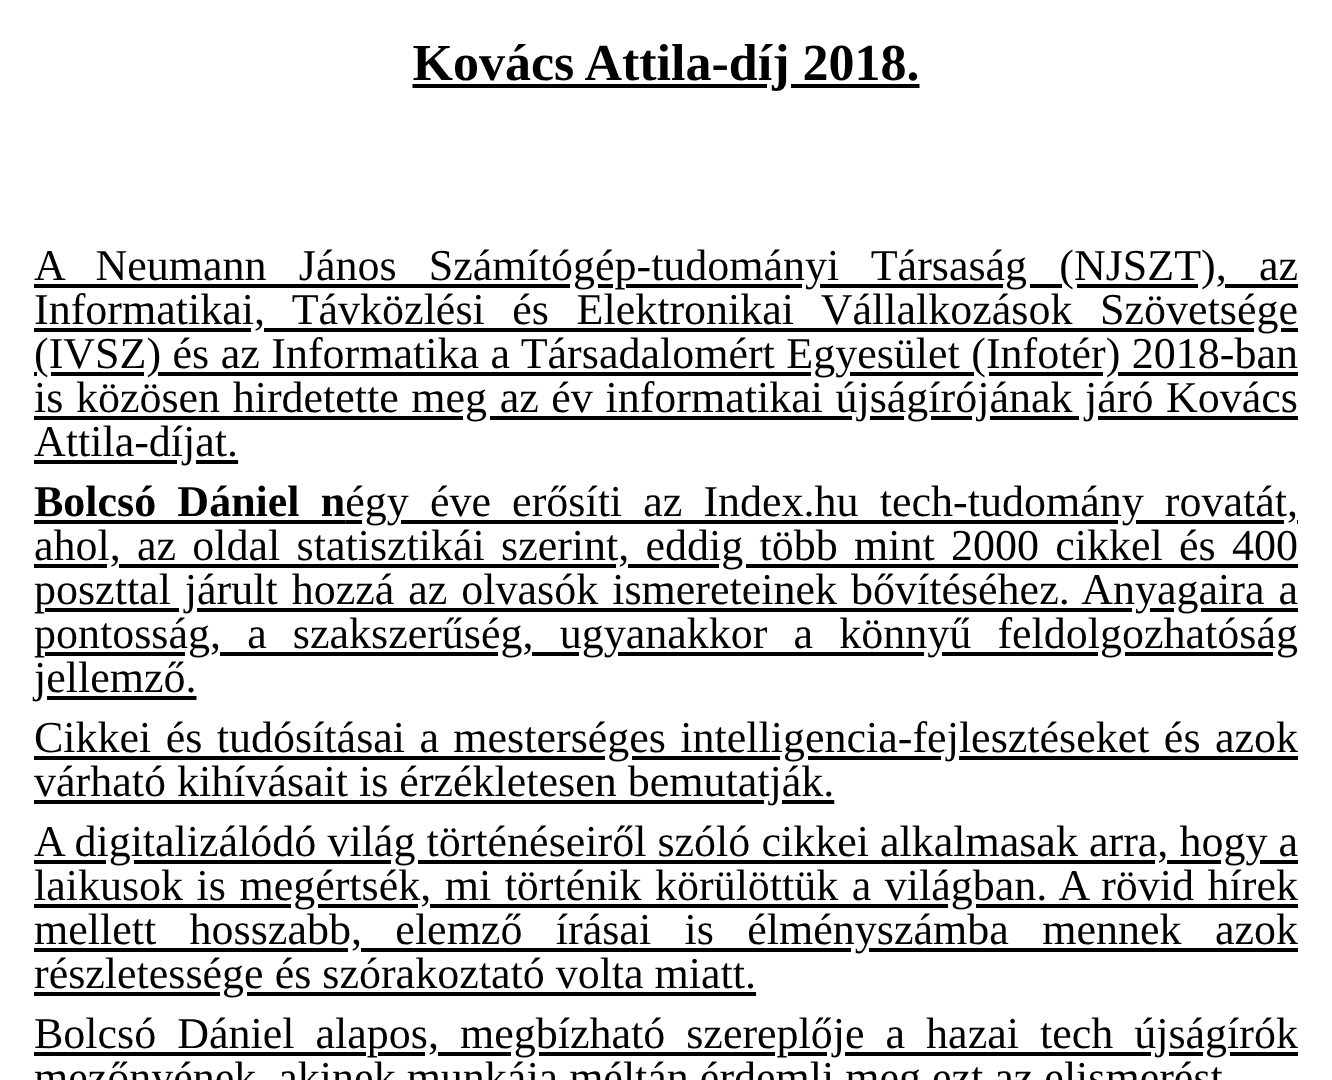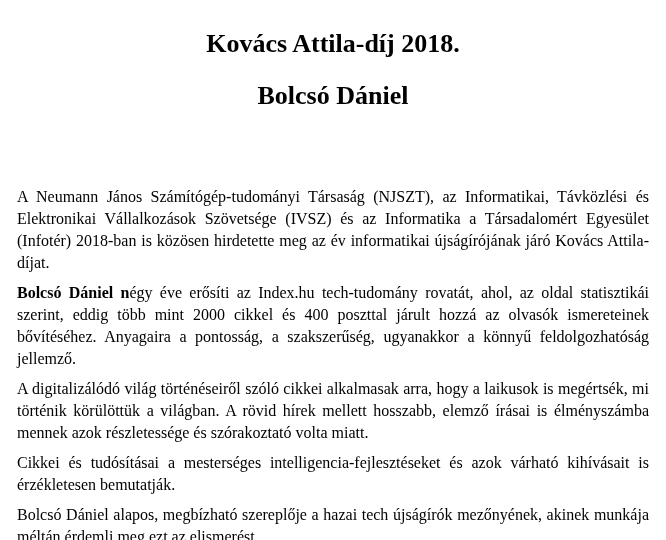--- a/index.html
+++ b/index.html
@@ -20,58 +20,59 @@
   }
   .doc-title {
     margin: 0;
     font-size: 26px;
     line-height: 30px;
     font-weight: bold;
     text-align: center;
     white-space: nowrap;
   }
   .doc-title.first {
-    padding-top: 29px;
+    padding-top: 17px;
+    text-decoration: underline;
   }
   .doc-title.second {
     padding-top: 22px;
   }
   .doc-body {
     padding-top: 75px;
   }
   .para {
     margin: 0 0 8px 0;
-    font-size: 16px;
+    font-size: 22px;
     line-height: 22px;
     text-align: justify;
     text-justify: inter-word;
+    text-decoration: underline;
   }
   .para:last-child {
     margin-bottom: 0;
   }
   .bold-run {
     font-weight: bold;
   }
 </style>
 </head>
 <body>
 
 <div class="page">
 
   <h1 class="doc-title first">Kovács Attila-díj 2018.</h1>
 
-  <h1 class="doc-title second">Bolcsó Dániel</h1>
 
   <div class="doc-body">
 
     <p class="para">A Neumann János Számítógép-tudományi Társaság (NJSZT), az Informatikai, Távközlési és Elektronikai Vállalkozások Szövetsége (IVSZ) és az Informatika a Társadalomért Egyesület (Infotér) 2018-ban is közösen hirdetette meg az év informatikai újságírójának járó Kovács Attila-díjat.</p>
 
     <p class="para"><span class="bold-run">Bolcsó Dániel n</span><span>égy éve erősíti az Index.hu tech-tudomány rovatát, ahol, az oldal statisztikái szerint, eddig több mint 2000 cikkel és 400 poszttal járult hozzá az olvasók ismereteinek bővítéséhez. Anyagaira a pontosság, a szakszerűség, ugyanakkor a könnyű feldolgozhatóság jellemző.</span></p>
 
+    <p class="para">Cikkei és tudósításai a mesterséges intelligencia-fejlesztéseket és azok várható kihívásait is érzékletesen bemutatják.</p>
+
     <p class="para">A digitalizálódó világ történéseiről szóló cikkei alkalmasak arra, hogy a laikusok is megértsék, mi történik körülöttük a világban. A rövid hírek mellett hosszabb, elemző írásai is élményszámba mennek azok részletessége és szórakoztató volta miatt.</p>
-
-    <p class="para">Cikkei és tudósításai a mesterséges intelligencia-fejlesztéseket és azok várható kihívásait is érzékletesen bemutatják.</p>
 
     <p class="para">Bolcsó Dániel alapos, megbízható szereplője a hazai tech újságírók mezőnyének, akinek munkája méltán érdemli meg ezt az elismerést.</p>
 
   </div>
 
 </div>
 
 </body></html>

